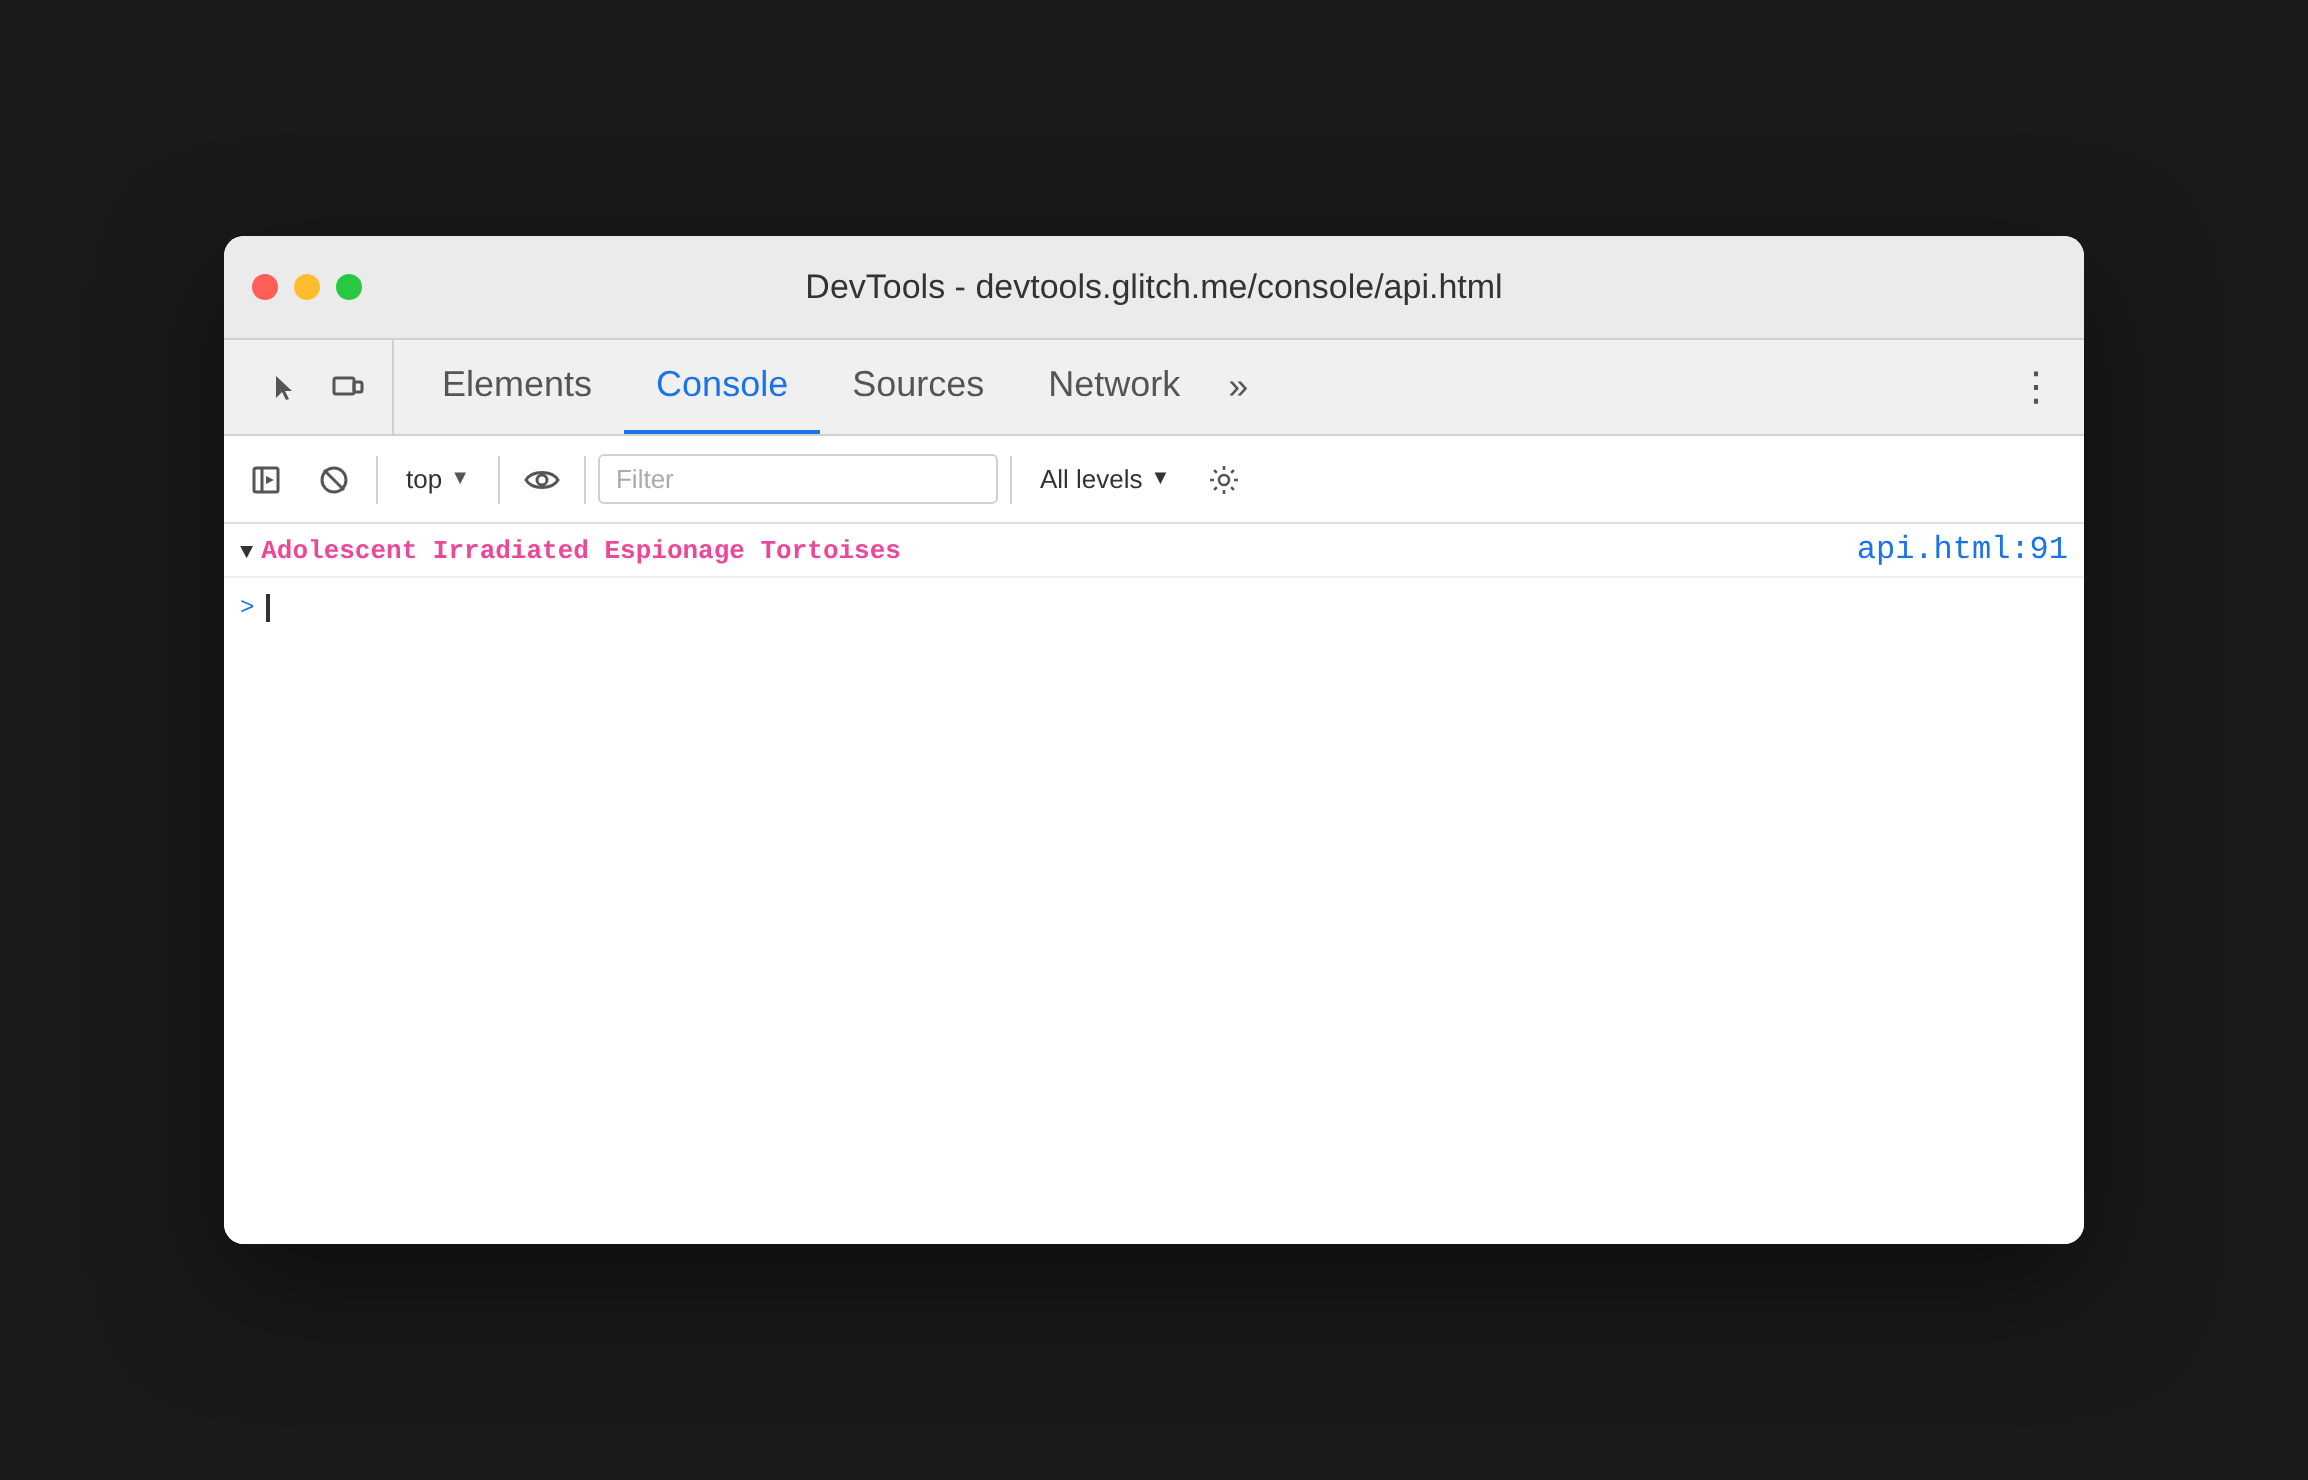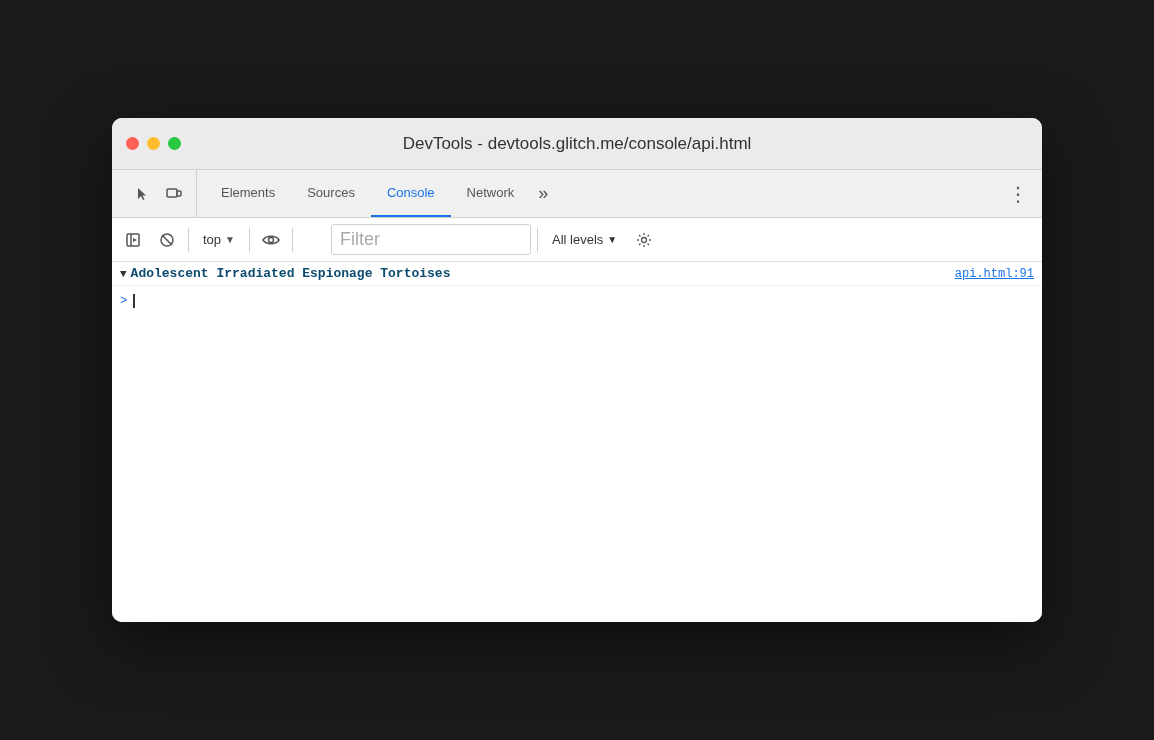--- a/index.html
+++ b/index.html
@@ -78,21 +78,21 @@
       cursor: pointer;
       border-radius: 4px;
       color: #555;
       font-size: 16px;
     }
     .tab {
       display: flex;
       align-items: center;
       padding: 0 16px;
       cursor: pointer;
-      font-size: 13px;
+      font-size: 18px;
       color: #555;
       border-bottom: 2px solid transparent;
       white-space: nowrap;
     }
     .tab.active {
       color: #1a73e8;
       border-bottom: 2px solid #1a73e8;
     }
     .tab-more {
       display: flex;
@@ -172,26 +172,25 @@
       cursor: pointer;
       border-radius: 4px;
       color: #555;
       font-size: 16px;
     }
     .filter-input {
       flex: 1;
       border: 1px solid #d0d0d0;
       border-radius: 3px;
       padding: 4px 8px;
-      font-size: 18px;
+      font-size: 13px;
       color: #333;
       background: #fff;
       outline: none;
       max-width: 200px;
-      margin-left: 32px;
     }
     .filter-input::placeholder { color: #aaa; }
     .levels-btn {
       display: flex;
       align-items: center;
       background: transparent;
       border: none;
       cursor: pointer;
       font-size: 13px;
       color: #333;
@@ -236,28 +235,27 @@
       margin-right: 4px;
       font-size: 11px;
       cursor: pointer;
       user-select: none;
     }
     .console-main-row {
       padding-left: 8px;
     }
     .object-label {
       font-weight: bold;
-      color: #0c4a6e;
+      color: #ec4899;
       flex: 1;
     }
     .source-link {
       color: #1a73e8;
-      text-decoration: underline;
       margin-left: auto;
-      font-size: 12px;
+      font-size: 16px;
       cursor: pointer;
       white-space: nowrap;
     }
     .prompt-row {
       display: flex;
       align-items: center;
       padding: 8px;
     }
     .prompt-chevron {
       color: #1a73e8;
@@ -308,25 +306,25 @@
         <svg width="16" height="16" viewBox="0 0 16 16" fill="none" stroke="#555" stroke-width="1.5">
           <rect x="1" y="3" width="10" height="8" rx="1"></rect>
           <rect x="11" y="5" width="4" height="5" rx="1"></rect>
         </svg>
       </button>
     </div>
 
     <div class="tab">
       <span>Elements</span>
     </div>
+    <div class="tab active">
+      <span>Console</span>
+    </div>
     <div class="tab">
       <span>Sources</span>
-    </div>
-    <div class="tab active">
-      <span>Console</span>
     </div>
     <div class="tab">
       <span>Network</span>
     </div>
     <div class="tab-more">
       <span>»</span>
     </div>
 
     <div class="tab-menu">
       <div class="menu-dots">⋮</div>

